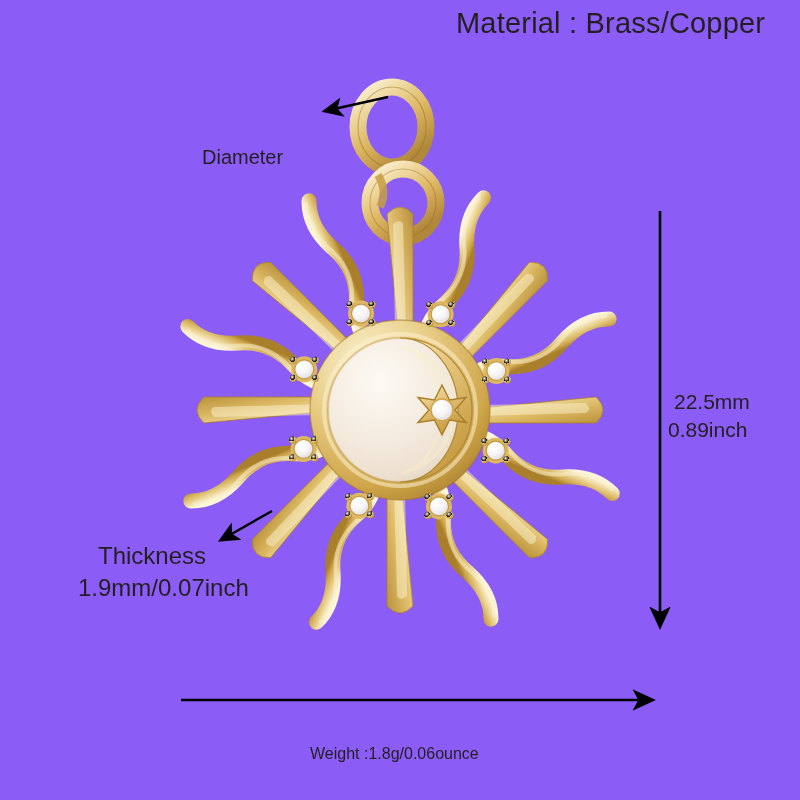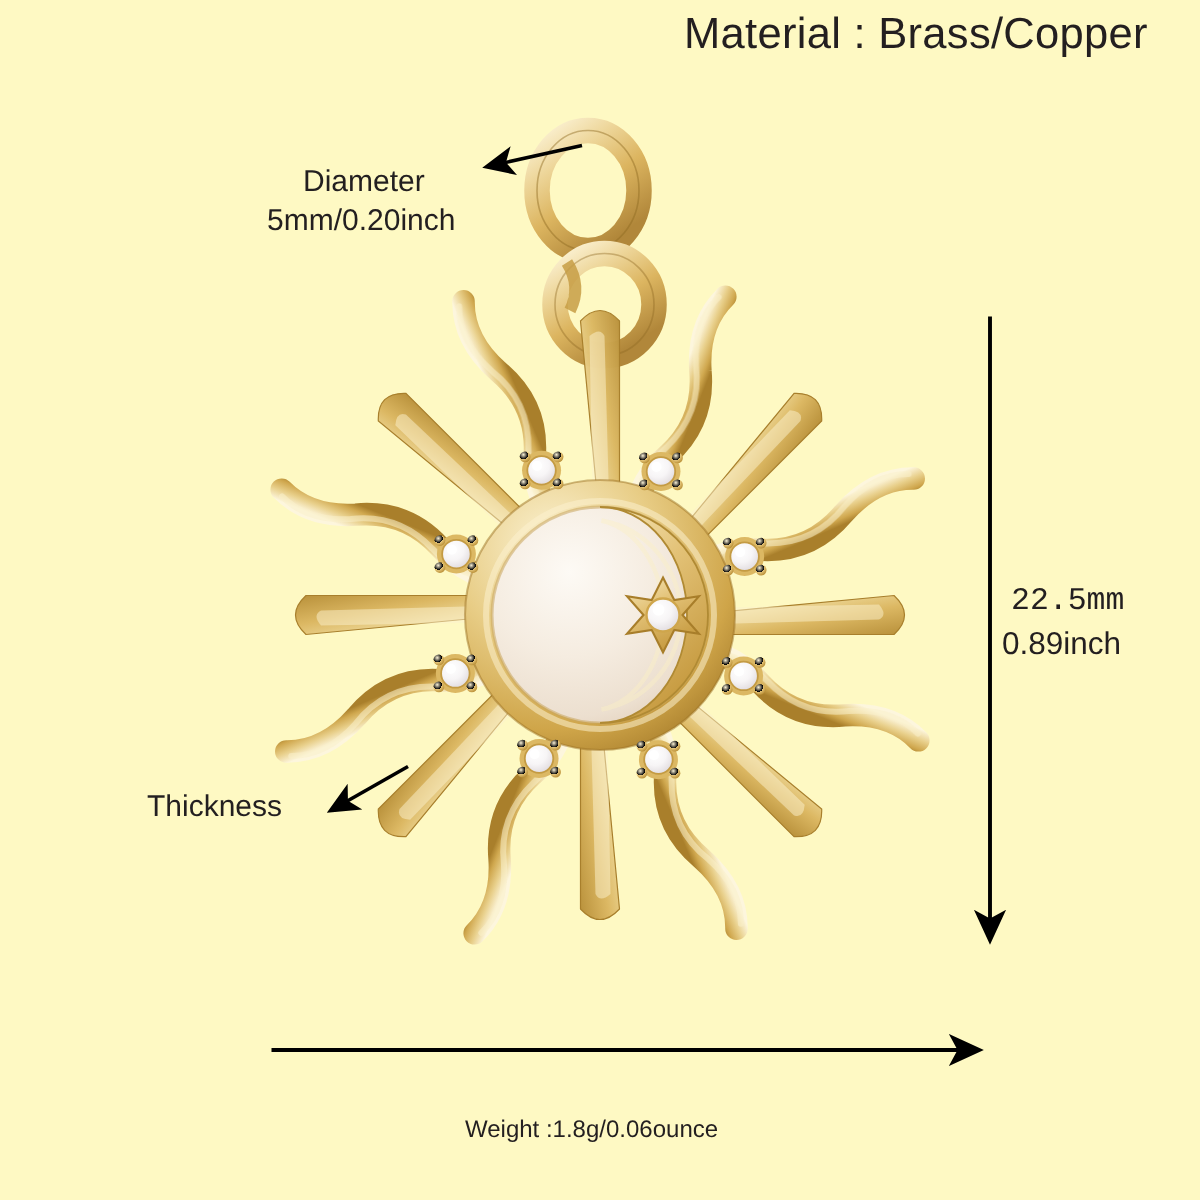--- a/index.html
+++ b/index.html
@@ -5,21 +5,21 @@
 <style>
   html, body {
     margin: 0;
     padding: 0;
     background: #ffffff;
   }
   #page {
     position: relative;
     width: 800px;
     height: 800px;
-    background: #fef9c3;
+    background: #8b5cf6;
     font-family: "Liberation Sans", sans-serif;
     color: #231f20;
     overflow: hidden;
   }
 
   
   .label {
     position: absolute;
     white-space: nowrap;
     line-height: 1.32;
@@ -33,35 +33,35 @@
     font-size: 29px;
     letter-spacing: 0.2px;
   }
 
   #diameter-label {
     left: 178px;
     top: 108px;
     font-size: 20px;
     text-align: left;
   }
-  #diameter-label .l1 { padding-left: 24px; }
+  #diameter-label .l1 { padding-left: 24px; margin-top: 36px; }
 
   #thickness-label {
     left: 78px;
-    top: 525px;
-    font-size: 20px;
+    top: 540px;
+    font-size: 24px;
   }
   #thickness-label .l1 { padding-left: 20px; }
 
   #height-label {
     left: 668px;
     top: 388px;
     font-size: 21px;
   }
-  #height-label .l1 { padding-left: 6px; font-family: Liberation Mono, monospace; }
+  #height-label .l1 { padding-left: 6px; }
 
   #width-label {
     left: 325px;
     top: 705px;
     font-size: 22px;
   }
 
   #weight-label {
     left: 310px;
     top: 743px;
@@ -322,25 +322,25 @@
 
     <line x1="181" y1="700" x2="652" y2="700" stroke="#000000" stroke-width="2.6" marker-end="url(#arrowEnd)"></line>
 
     <line x1="388" y1="97" x2="325" y2="111" stroke="#000000" stroke-width="2.4" marker-end="url(#arrowEnd)"></line>
 
     <line x1="272" y1="511" x2="221" y2="540" stroke="#000000" stroke-width="2.4" marker-end="url(#arrowEnd)"></line>
   </svg>
 
   <div class="label" id="diameter-label">
     <div class="l1">Diameter</div>
-    <div class="l2">5mm/0.20inch</div>
   </div>
 
   <div class="label" id="thickness-label">
     <div class="l1">Thickness</div>
+    <div class="l2">1.9mm/0.07inch</div>
   </div>
 
   <div class="label" id="height-label">
     <div class="l1">22.5mm</div>
     <div class="l2">0.89inch</div>
   </div>
 
 
   <div class="label" id="weight-label">Weight :1.8g/0.06ounce</div>
 

